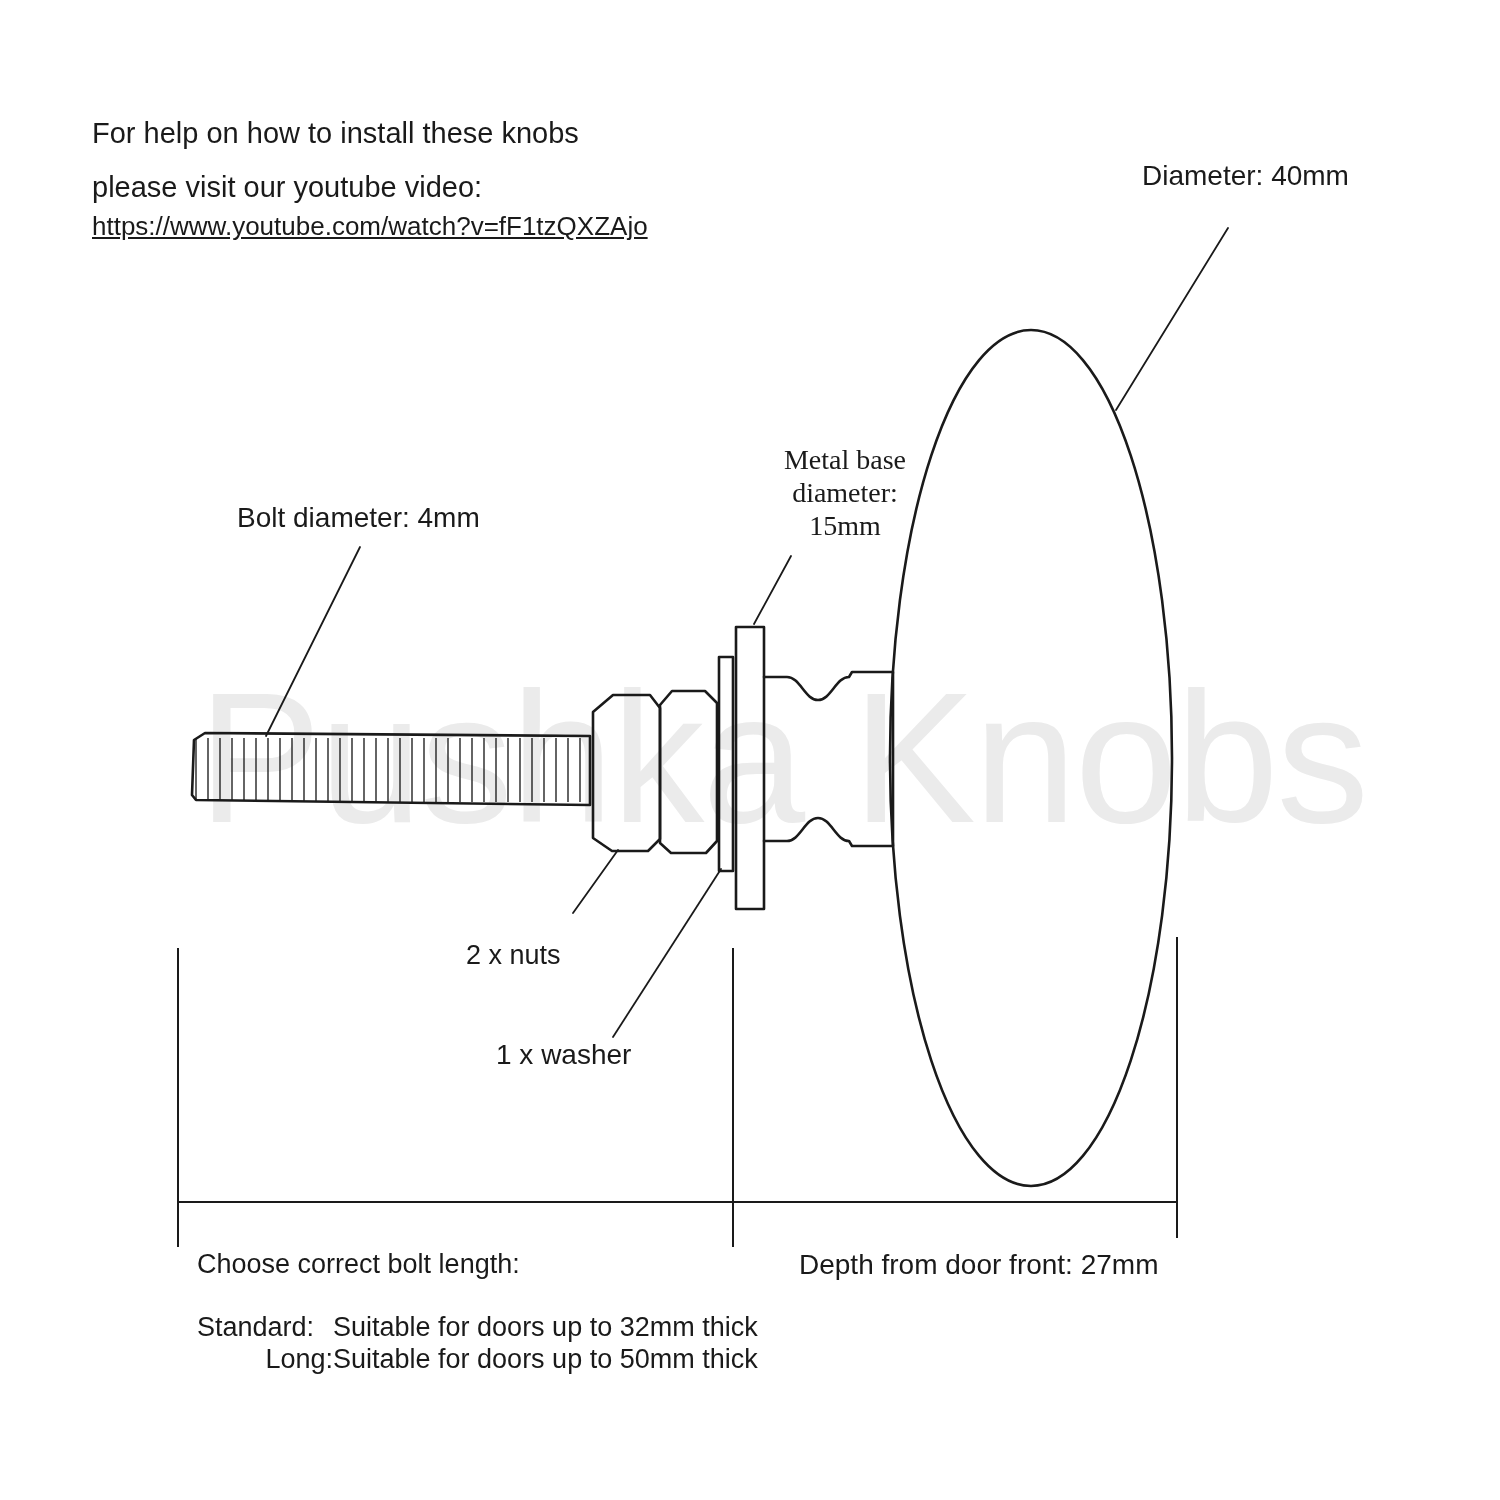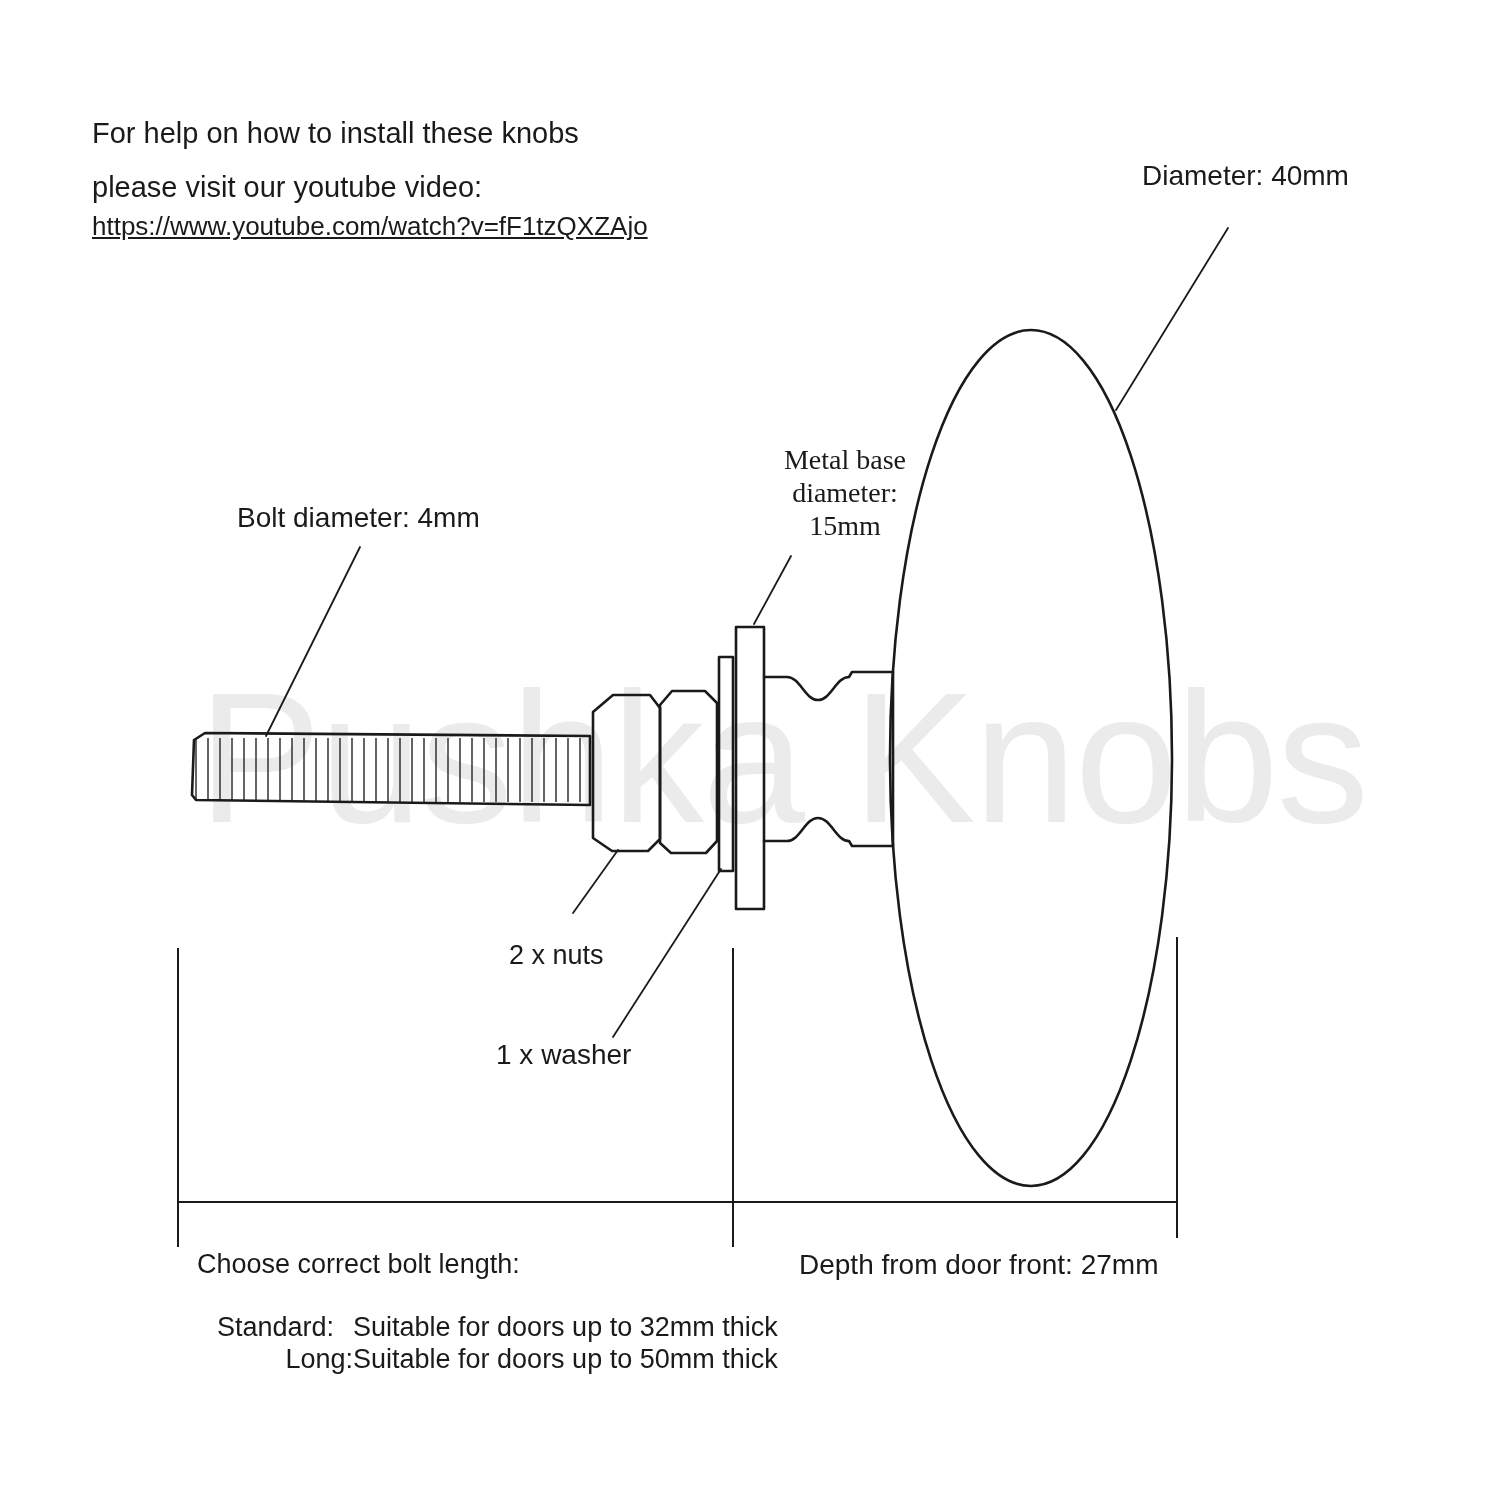--- a/index.html
+++ b/index.html
@@ -35,28 +35,28 @@
     z-index: 2;
     font-size: 28px;
     line-height: 33px;
     white-space: pre-line;
   }
   .lbl-header { font-size: 29px; line-height: 54px; left: 92px; top: 106px; }
   .lbl-url    { font-size: 26px; left: 92px; top: 210px; text-decoration: underline; }
   .lbl-diameter { left: 1142px; top: 159px; }
   .lbl-metalbase { left: 745px; top: 443px; width: 200px; text-align: center; font-family: Liberation Serif, serif; }
   .lbl-boltdia { left: 237px; top: 501px; }
-  .lbl-nuts   { font-size: 27px; left: 466px; top: 939px; margin-left: 43px; }
+  .lbl-nuts   { font-size: 27px; left: 466px; top: 939px; }
   .lbl-washer { left: 496px; top: 1038px; }
   .lbl-depth  { left: 799px; top: 1248px; }
   .lbl-choose { font-size: 27px; left: 197px; top: 1248px; }
   .bolt-row { position: absolute; z-index: 2; font-size: 27px; line-height: 32px; left: 197px; display: flex; }
   .bolt-row-1 { top: 1311px; }
   .bolt-row-2 { top: 1343px; text-align: right; }
-  .bolt-row .row-name { width: 136px; flex: none; margin-left: 20px; }
+  .bolt-row .row-name { width: 136px; flex: none; }
 </style>
 </head>
 <body>
 
 <div id="stage">
 
   <div id="watermark">Pushka Knobs</div>
 
   <svg id="lineart" viewBox="0 0 1500 1500" xmlns="http://www.w3.org/2000/svg">
     <defs>

